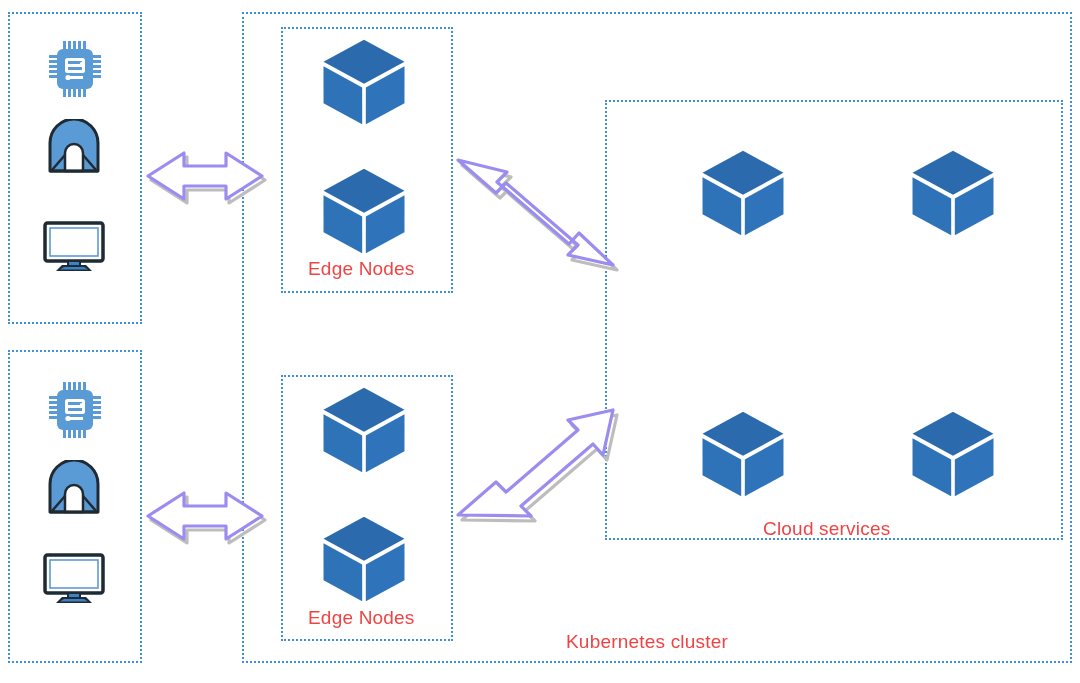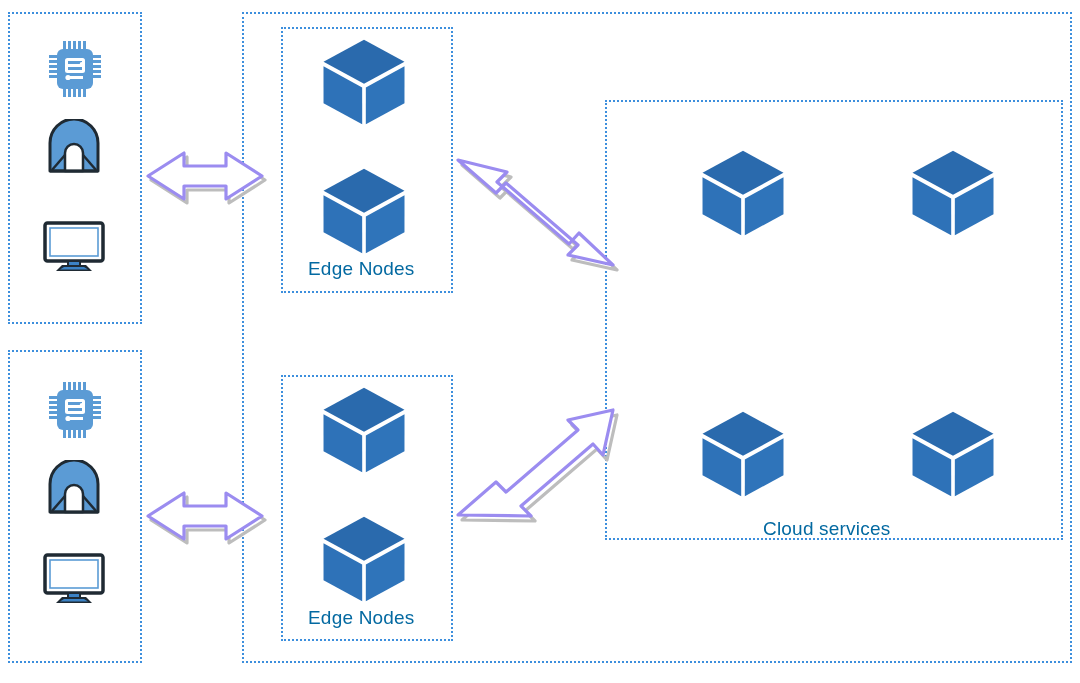--- a/index.html
+++ b/index.html
@@ -22,21 +22,21 @@
   .dbox {
     position: absolute;
     border: 2px dotted #3d8fdd;
     box-sizing: border-box;
     background: transparent;
   }
 
   
   .zlabel {
     position: absolute;
-    color: #0369a1;
+    color: #ef4444;
     font-family: "Liberation Sans", sans-serif;
     font-size: 19px;
     font-weight: 400;
     white-space: nowrap;
     letter-spacing: 0.2px;
   }
 
   
   .icon {
     position: absolute;
@@ -282,14 +282,15 @@
       <path d="M3 110 L41 77 L51 87 L123 25 L113 15 L158 5 L148 50 L138 39 L66 101 L76 111 Z" fill="#ffffff" stroke="#9b8cf0" stroke-width="3.2" stroke-linejoin="round"></path>
     </svg>
   </div>
 
   <div class="zlabel" style="left:308px; top:258px;">Edge Nodes</div>
 
   <div class="zlabel" style="left:308px; top:607px;">Edge Nodes</div>
 
   <div class="zlabel" style="left:763px; top:518px;">Cloud services</div>
 
+  <div class="zlabel" style="left:566px; top:631px;">Kubernetes cluster</div>
 
 </div>
 
 </body></html>

